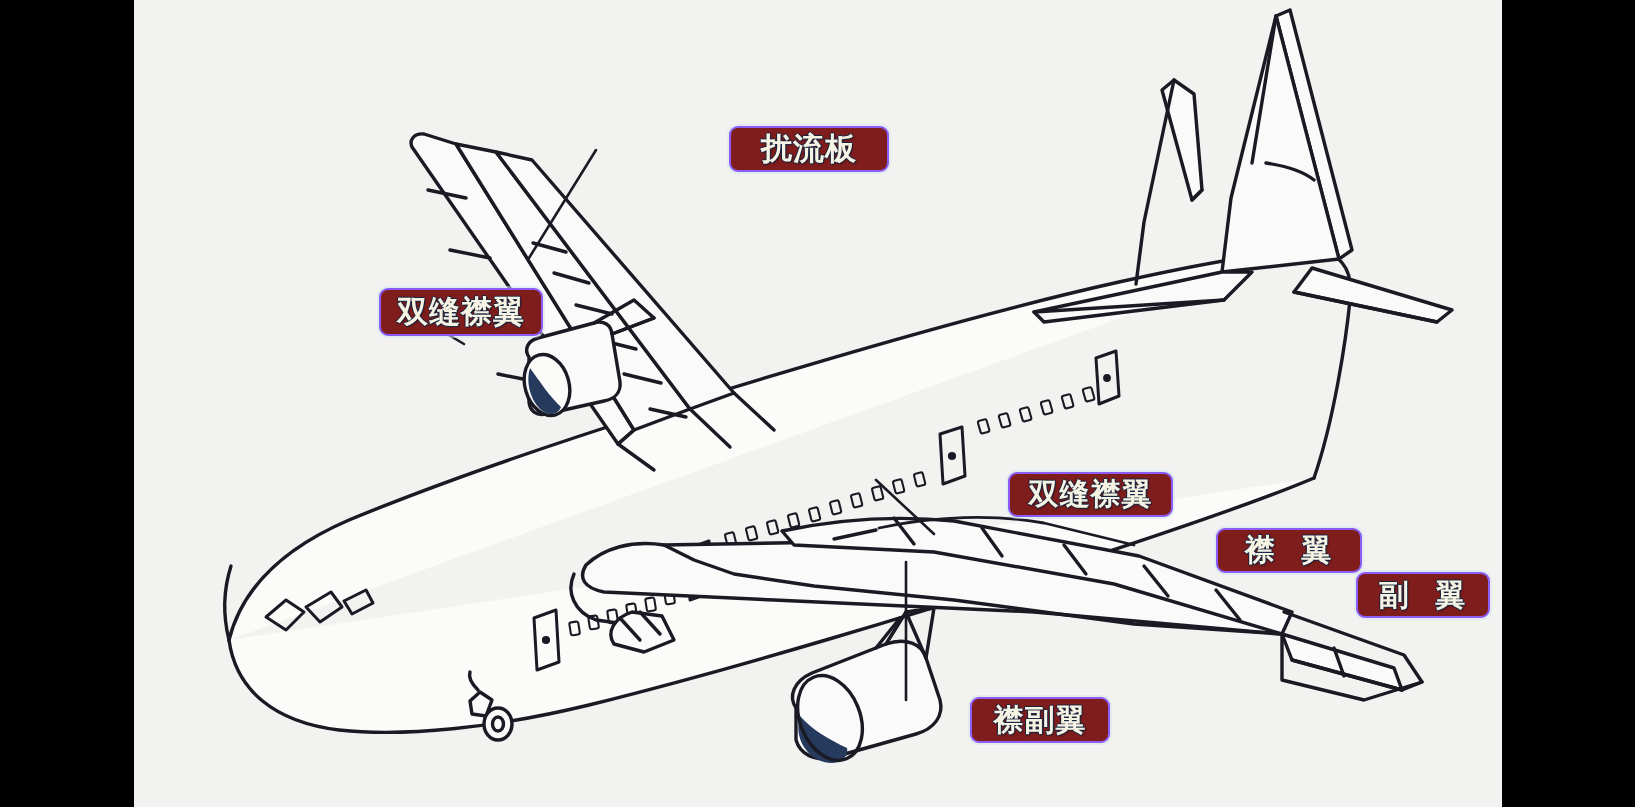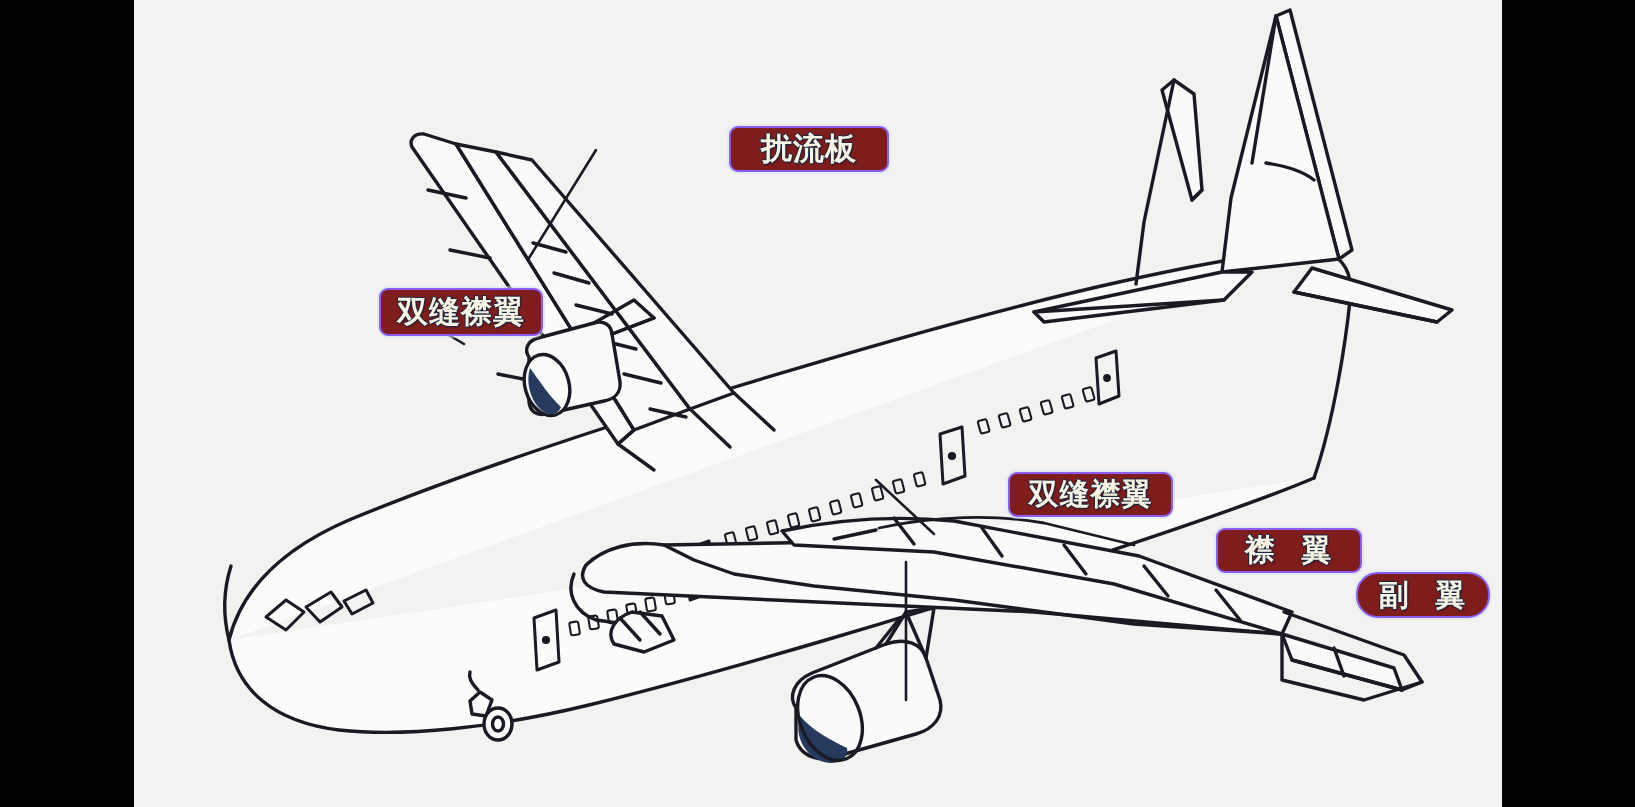--- a/index.html
+++ b/index.html
@@ -88,21 +88,21 @@
 
   #callout-slat      { left: 245px; top: 288px; width: 164px; height: 48px; }
   #callout-slat .txt { font-size: 31px; }
 
   #callout-dsflap    { left: 874px; top: 472px; width: 165px; height: 45px; }
   #callout-dsflap .txt { font-size: 30px; }
 
   #callout-flap      { left: 1058px; top: 528px; width: 146px; height: 45px; margin-left: 24px; }
   #callout-flap .txt { font-size: 30px; letter-spacing: 8px; padding-left: 6px; }
 
-  #callout-aileron   { left: 1222px; top: 572px; width: 134px; height: 46px; border-radius: 22px; }
+  #callout-aileron   { left: 1222px; top: 572px; width: 134px; height: 46px; }
   #callout-aileron .txt { font-size: 30px; letter-spacing: 8px; padding-left: 6px; }
 
   #callout-flaperon  { left: 836px; top: 697px; width: 140px; height: 46px; }
   #callout-flaperon .txt { font-size: 30px; }
 </style>
 </head>
 <body>
 
 <div id="stage">
 
@@ -317,17 +317,20 @@
     </div>
 
     <div class="callout" id="callout-flap">
       <span class="txt">襟 翼</span>
     </div>
 
     <div class="callout" id="callout-aileron">
       <span class="txt">副 翼</span>
     </div>
 
+    <div class="callout" id="callout-flaperon">
+      <span class="txt">襟副翼</span>
+    </div>
 
   </div>
 
 
 </div>
 
 </body></html>

